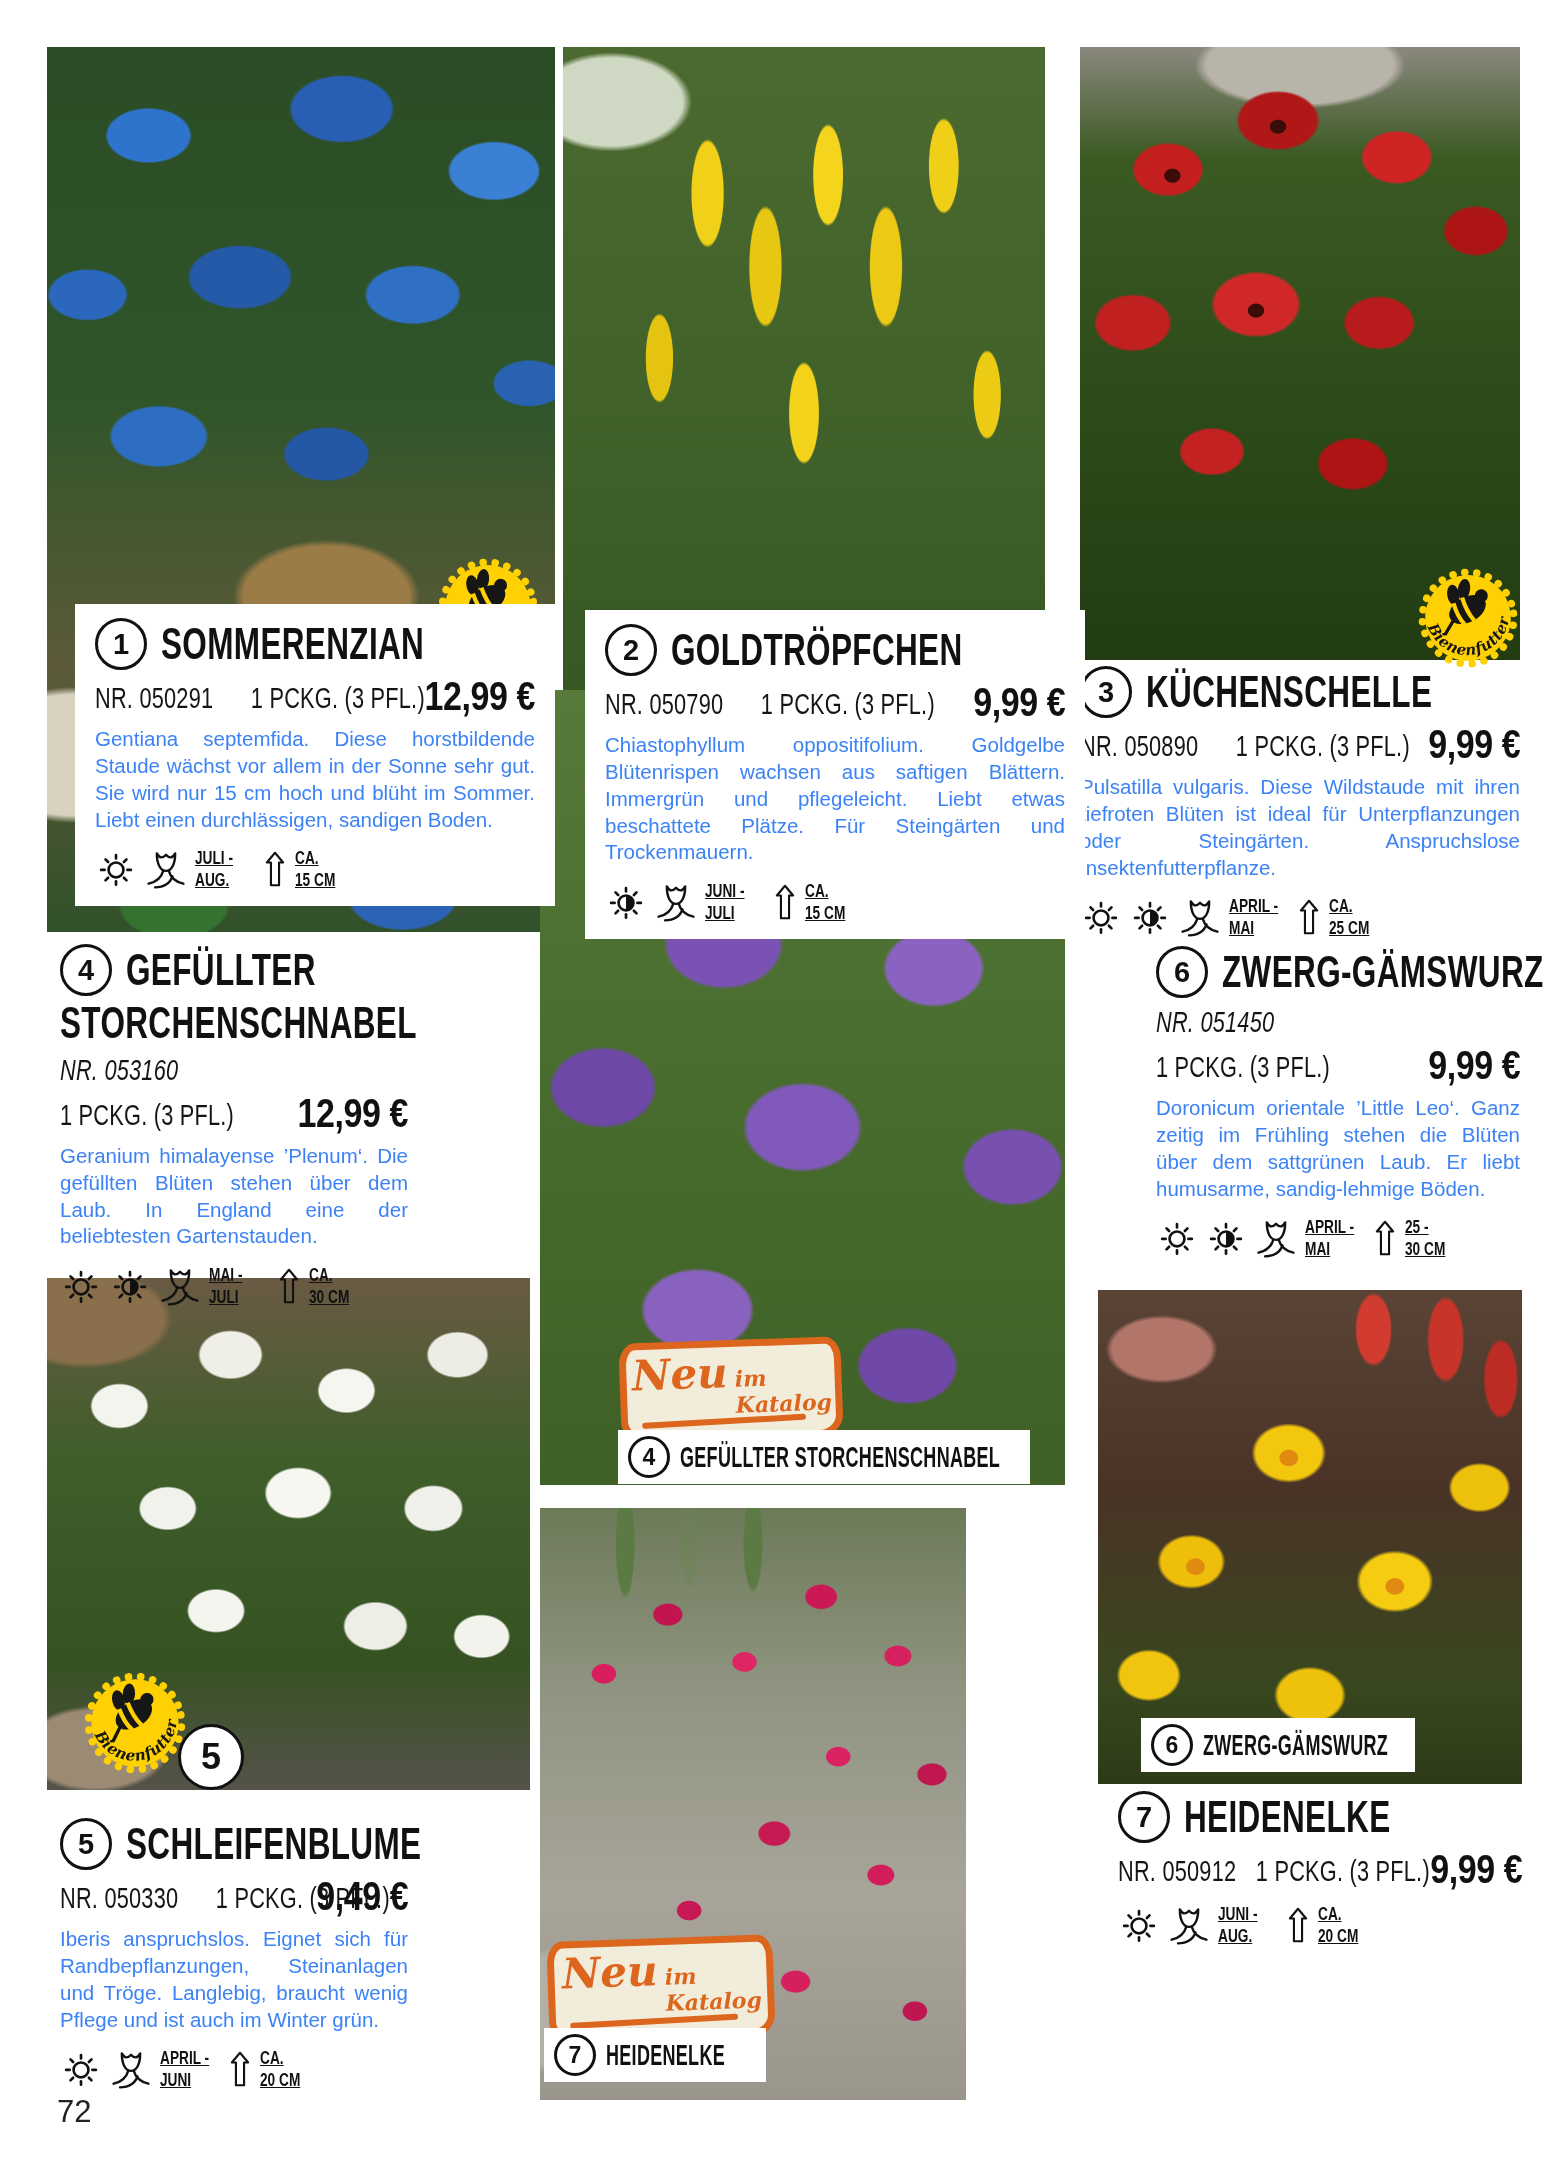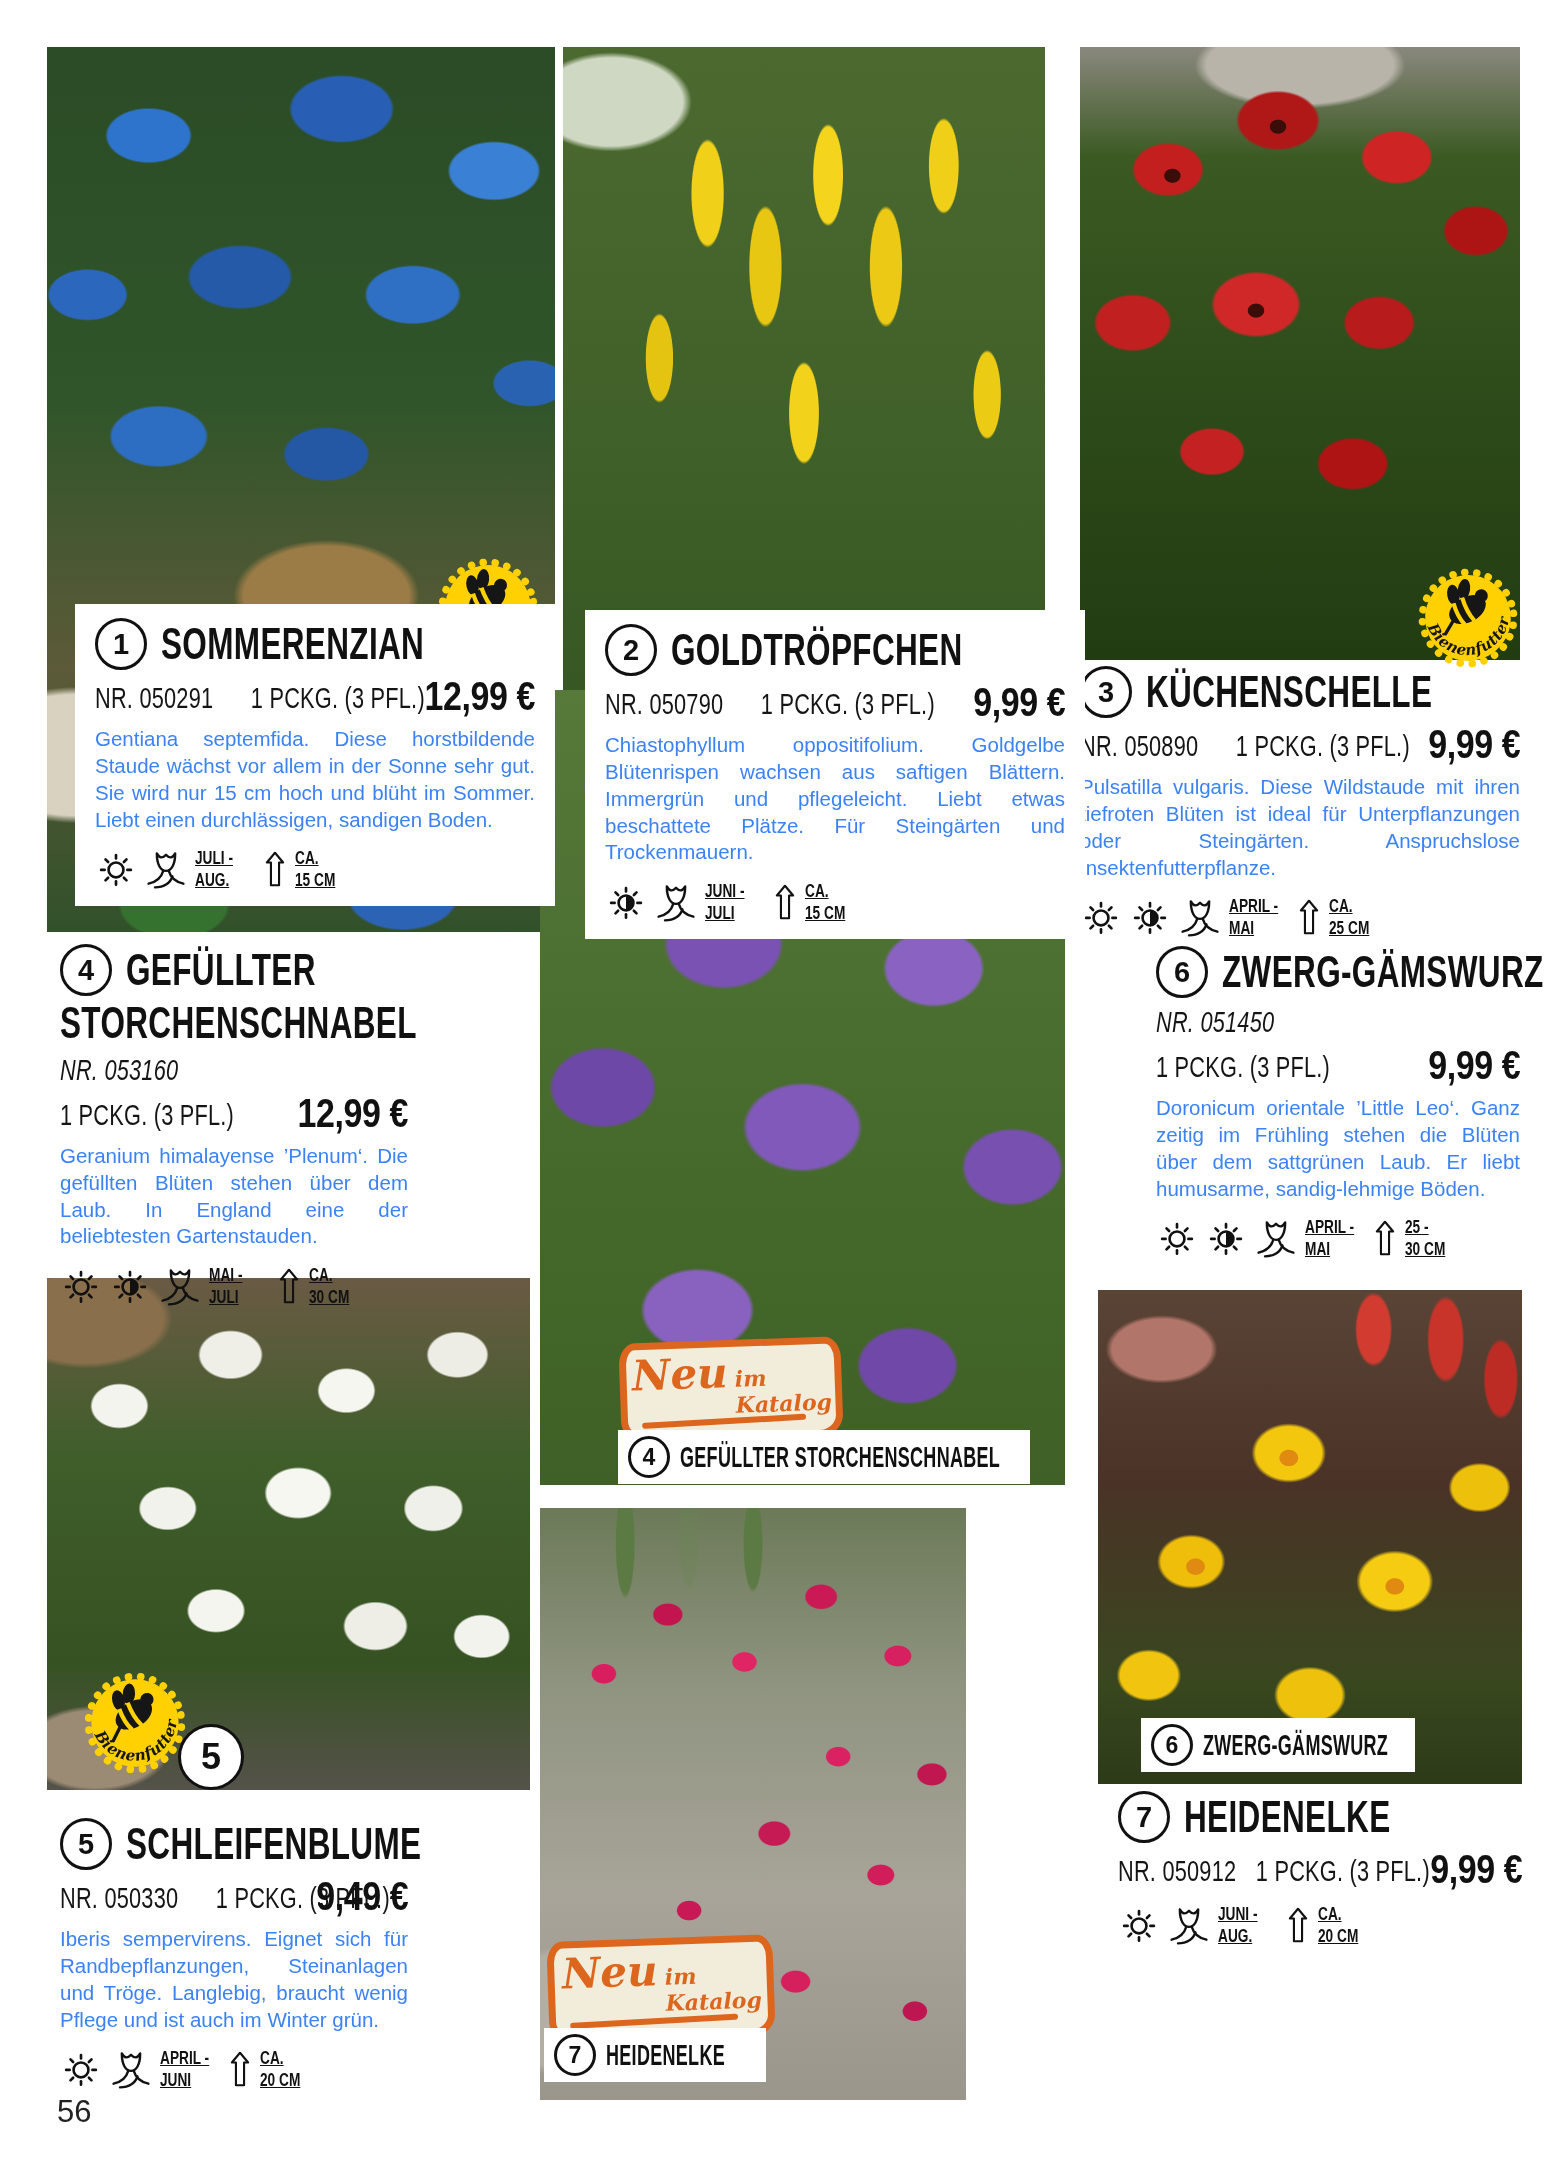--- a/index.html
+++ b/index.html
@@ -437,21 +437,21 @@
 
   <div class="plain" style="left:60px;top:1818px;width:348px">
     <div class="trow">
       <div class="circle">5</div>
       <div class="ttext">SCHLEIFENBLUME</div>
     </div>
     <div class="nrrow">
       <span class="nrpack"><span class="nr">NR. 050330</span><span class="pack">1 PCKG. (3 PFL.)</span></span>
       <span class="price">9,49 €</span>
     </div>
-    <div class="desc">Iberis sempervirens. Eignet sich für Randbepflanzungen, Steinanlagen und Tröge. Langlebig, braucht wenig Pflege und ist auch im Winter grün.</div>
+    <div class="desc">Iberis anspruchslos. Eignet sich für Randbepflanzungen, Steinanlagen und Tröge. Langlebig, braucht wenig Pflege und ist auch im Winter grün.</div>
     <div class="icons">
       <svg width="42" height="42">
           <use href="#icon-sun"></use>
         </svg>
       <svg width="44" height="44">
           <use href="#icon-flower"></use>
         </svg>
       <div class="lbl">
         <div>APRIL -</div>
           <div>JUNI</div>
@@ -499,14 +499,14 @@
   <div class="neu-badge" style="left:548px;top:1938px;width:190px;height:62px">
     <span class="neu-main">Neu</span>
     <span class="neu-sub">im Katalog</span>
     <div class="neu-underline"></div>
   </div>
   <div class="caption" style="left:544px;top:2028px;width:200px">
     <div class="cap-circle">7</div>
     <div class="cap-text">HEIDENELKE</div>
   </div>
 
-  <div class="pagenum">56</div>
+  <div class="pagenum">72</div>
 </div>
 
 </body></html>

